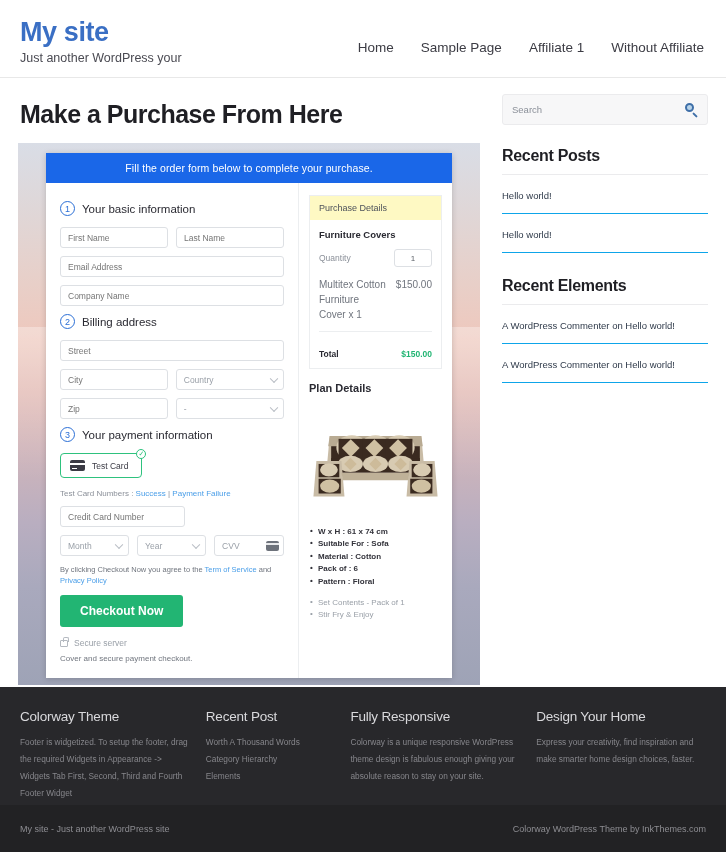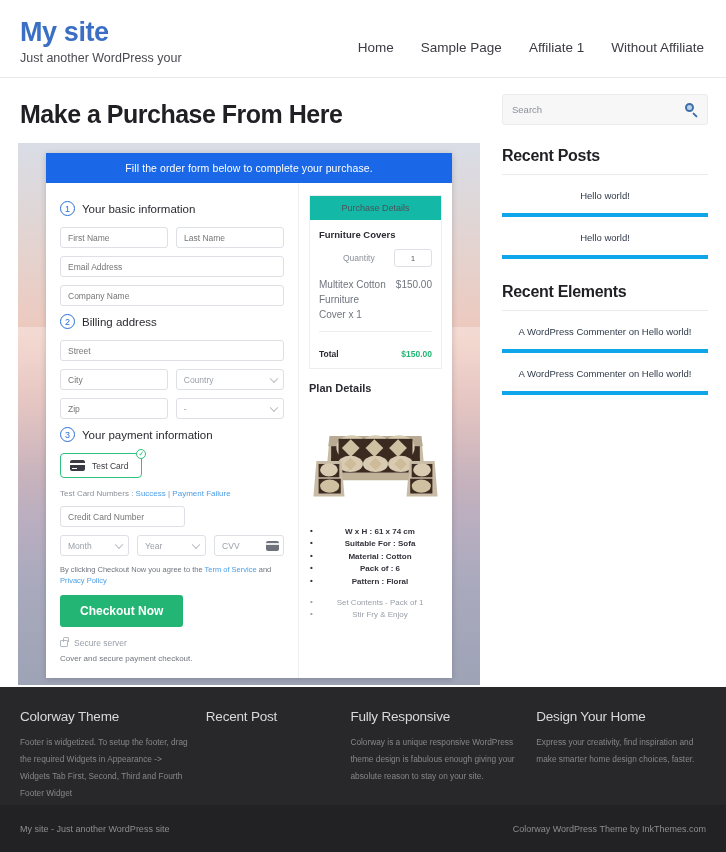--- a/index.html
+++ b/index.html
@@ -115,43 +115,43 @@
   .lock-icon { width: 8px; height: 7px; border: 1px solid #b4b9c0; border-radius: 1px; position: relative; flex: none; }
   .lock-icon::before {
     content: ""; position: absolute; left: 1.5px; top: -3.5px; width: 4px; height: 4px;
     border: 1px solid #b4b9c0; border-bottom: none; border-radius: 2px 2px 0 0;
   }
   .secure-text { font-size: 8.5px; color: #9aa0a8; }
   .safe-text { font-size: 8px; color: #70757e; }
 
   
   .purchase-panel { border: 1px solid #eceef0; background: #fff; }
-  .purchase-head { background: #14b8a6; padding: 7px 9px; font-size: 9px; color: #4d525a; text-align: center; }
+  .purchase-head { background: #fef9c3; padding: 7px 9px; font-size: 9px; color: #4d525a; }
   .purchase-body { padding: 9px; }
   .prod-name { font-size: 9.5px; font-weight: bold; color: #2a2a32; margin-bottom: 9px; }
-  .qty-row { display: flex; align-items: center; justify-content: space-between; margin-bottom: 10px; margin-left: 24px; }
+  .qty-row { display: flex; align-items: center; justify-content: space-between; margin-bottom: 10px; }
   .qty-label { font-size: 8.5px; color: #8b9099; }
   .qty-input {
     width: 38px; height: 18px; border: 1px solid #dde0e4; border-radius: 3px; background: #fff;
     font-size: 8px; color: #5a5f67; text-align: center; font-family: "Liberation Sans", sans-serif;
   }
   .line-row { display: flex; justify-content: space-between; gap: 8px; font-size: 10px; color: #70757e; line-height: 1.5; }
   .line-price { color: #70757e; white-space: nowrap; }
   .total-row {
     display: flex; justify-content: space-between; border-top: 1px solid #eceef0;
     margin-top: 9px; padding-top: 17px;
   }
   .total-label { font-size: 8.5px; font-weight: bold; color: #2a2a32; }
   .total-value { font-size: 8.5px; font-weight: bold; color: #22b573; }
 
   
   .plan-title { font-size: 11px; font-weight: bold; color: #2a2a32; margin: 13px 0 8px 0; }
   .sofa-img { width: 100%; height: 118px; display: block; }
   .plan-list { list-style: none; margin-top: 6px; }
-  .plan-list li { font-size: 8px; color: #33333b; font-weight: bold; line-height: 1.55; padding-left: 9px; position: relative; text-align: center; }
+  .plan-list li { font-size: 8px; color: #33333b; font-weight: bold; line-height: 1.55; padding-left: 9px; position: relative; }
   .plan-list li::before { content: "•"; position: absolute; left: 1px; top: -1px; }
   .plan-list.secondary li { color: #9aa0a8; font-weight: normal; }
   .plan-list.secondary { margin-top: 9px; }
 
   
   .search-box {
     display: flex; align-items: center; justify-content: space-between;
     background: #f7f7f8; border: 1px solid #ebebed; border-radius: 3px;
     padding: 8px 9px; margin-bottom: 22px;
   }
@@ -163,21 +163,21 @@
   }
   .magnifier .handle {
     position: absolute; right: 0px; bottom: 0px; width: 6px; height: 2px; background: #3f6fa8;
     transform: rotate(45deg); border-radius: 1px;
   }
   .widget-title {
     font-size: 16px; font-weight: bold; color: #1f1f24; letter-spacing: -0.3px;
     padding-bottom: 9px; border-bottom: 1px solid #ebebed; margin-bottom: 0;
   }
   .widget-list { list-style: none; }
-  .widget-list li { border-bottom: 4px solid #0ea5e9; padding: 10px 0; text-align: center; }
+  .widget-list li { border-bottom: 1px solid #0ea5e9; padding: 10px 0; }
   .widget-list a { font-size: 9.5px; color: #2f3a4a; text-decoration: none; font-weight: 500; }
   .widget-gap { height: 24px; }
 
   
   .footer {
     background: #28282b; padding: 22px 20px 18px 20px; display: flex; gap: 16px;
     height: 118px;
   }
   .fcol { flex: 1; }
   .fcol.w1 { flex: 1.32; }
@@ -426,20 +426,25 @@
     </aside>
   </div>
 
   <footer class="footer">
     <div class="fcol w1">
       <div class="fcol-title">Colorway Theme</div>
       <div class="fcol-text">Footer is widgetized. To setup the footer, drag the required Widgets in Appearance -&gt; Widgets Tab First, Second, Third and Fourth Footer Widget</div>
     </div>
     <div class="fcol">
       <div class="fcol-title">Recent Post</div>
+      <ul class="fcol-list">
+        <li>Worth A Thousand Words</li>
+        <li>Category Hierarchy</li>
+        <li>Elements</li>
+      </ul>
     </div>
     <div class="fcol w1">
       <div class="fcol-title">Fully Responsive</div>
       <div class="fcol-text">Colorway is a unique responsive WordPress theme design is fabulous enough giving your absolute reason to stay on your site.</div>
     </div>
     <div class="fcol w1">
       <div class="fcol-title">Design Your Home</div>
       <div class="fcol-text">Express your creativity, find inspiration and make smarter home design choices, faster.</div>
     </div>
   </footer>

